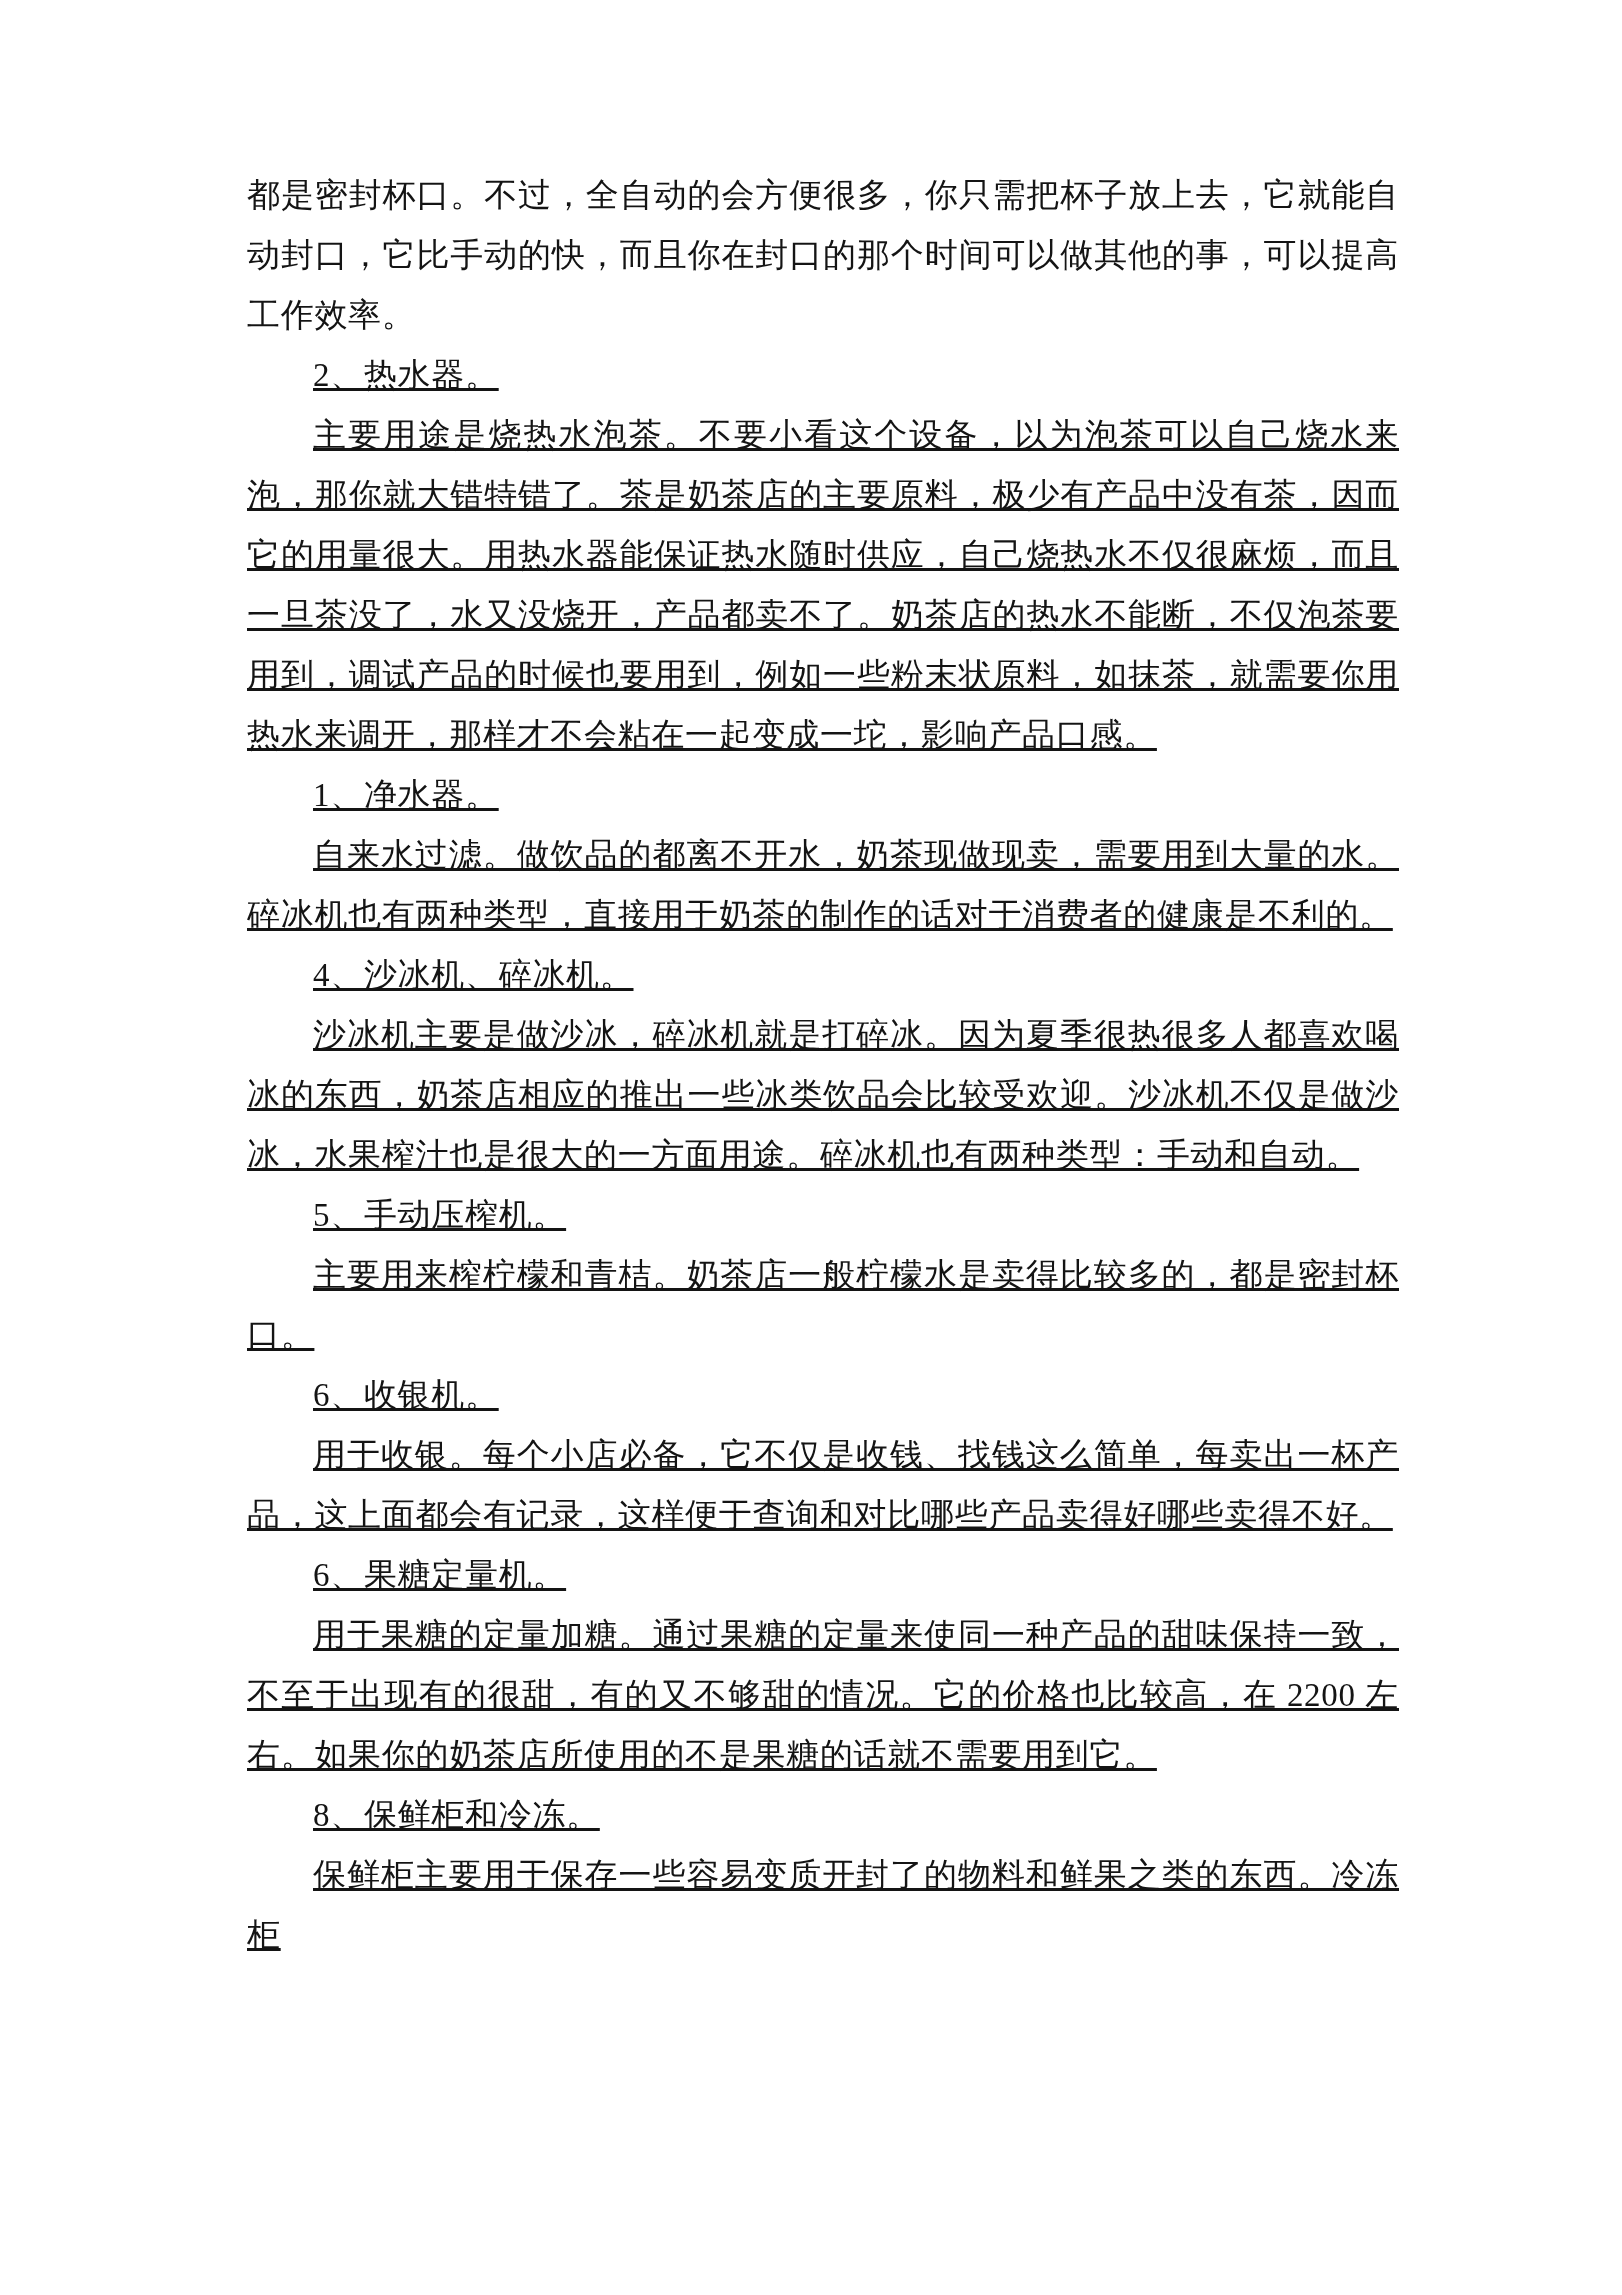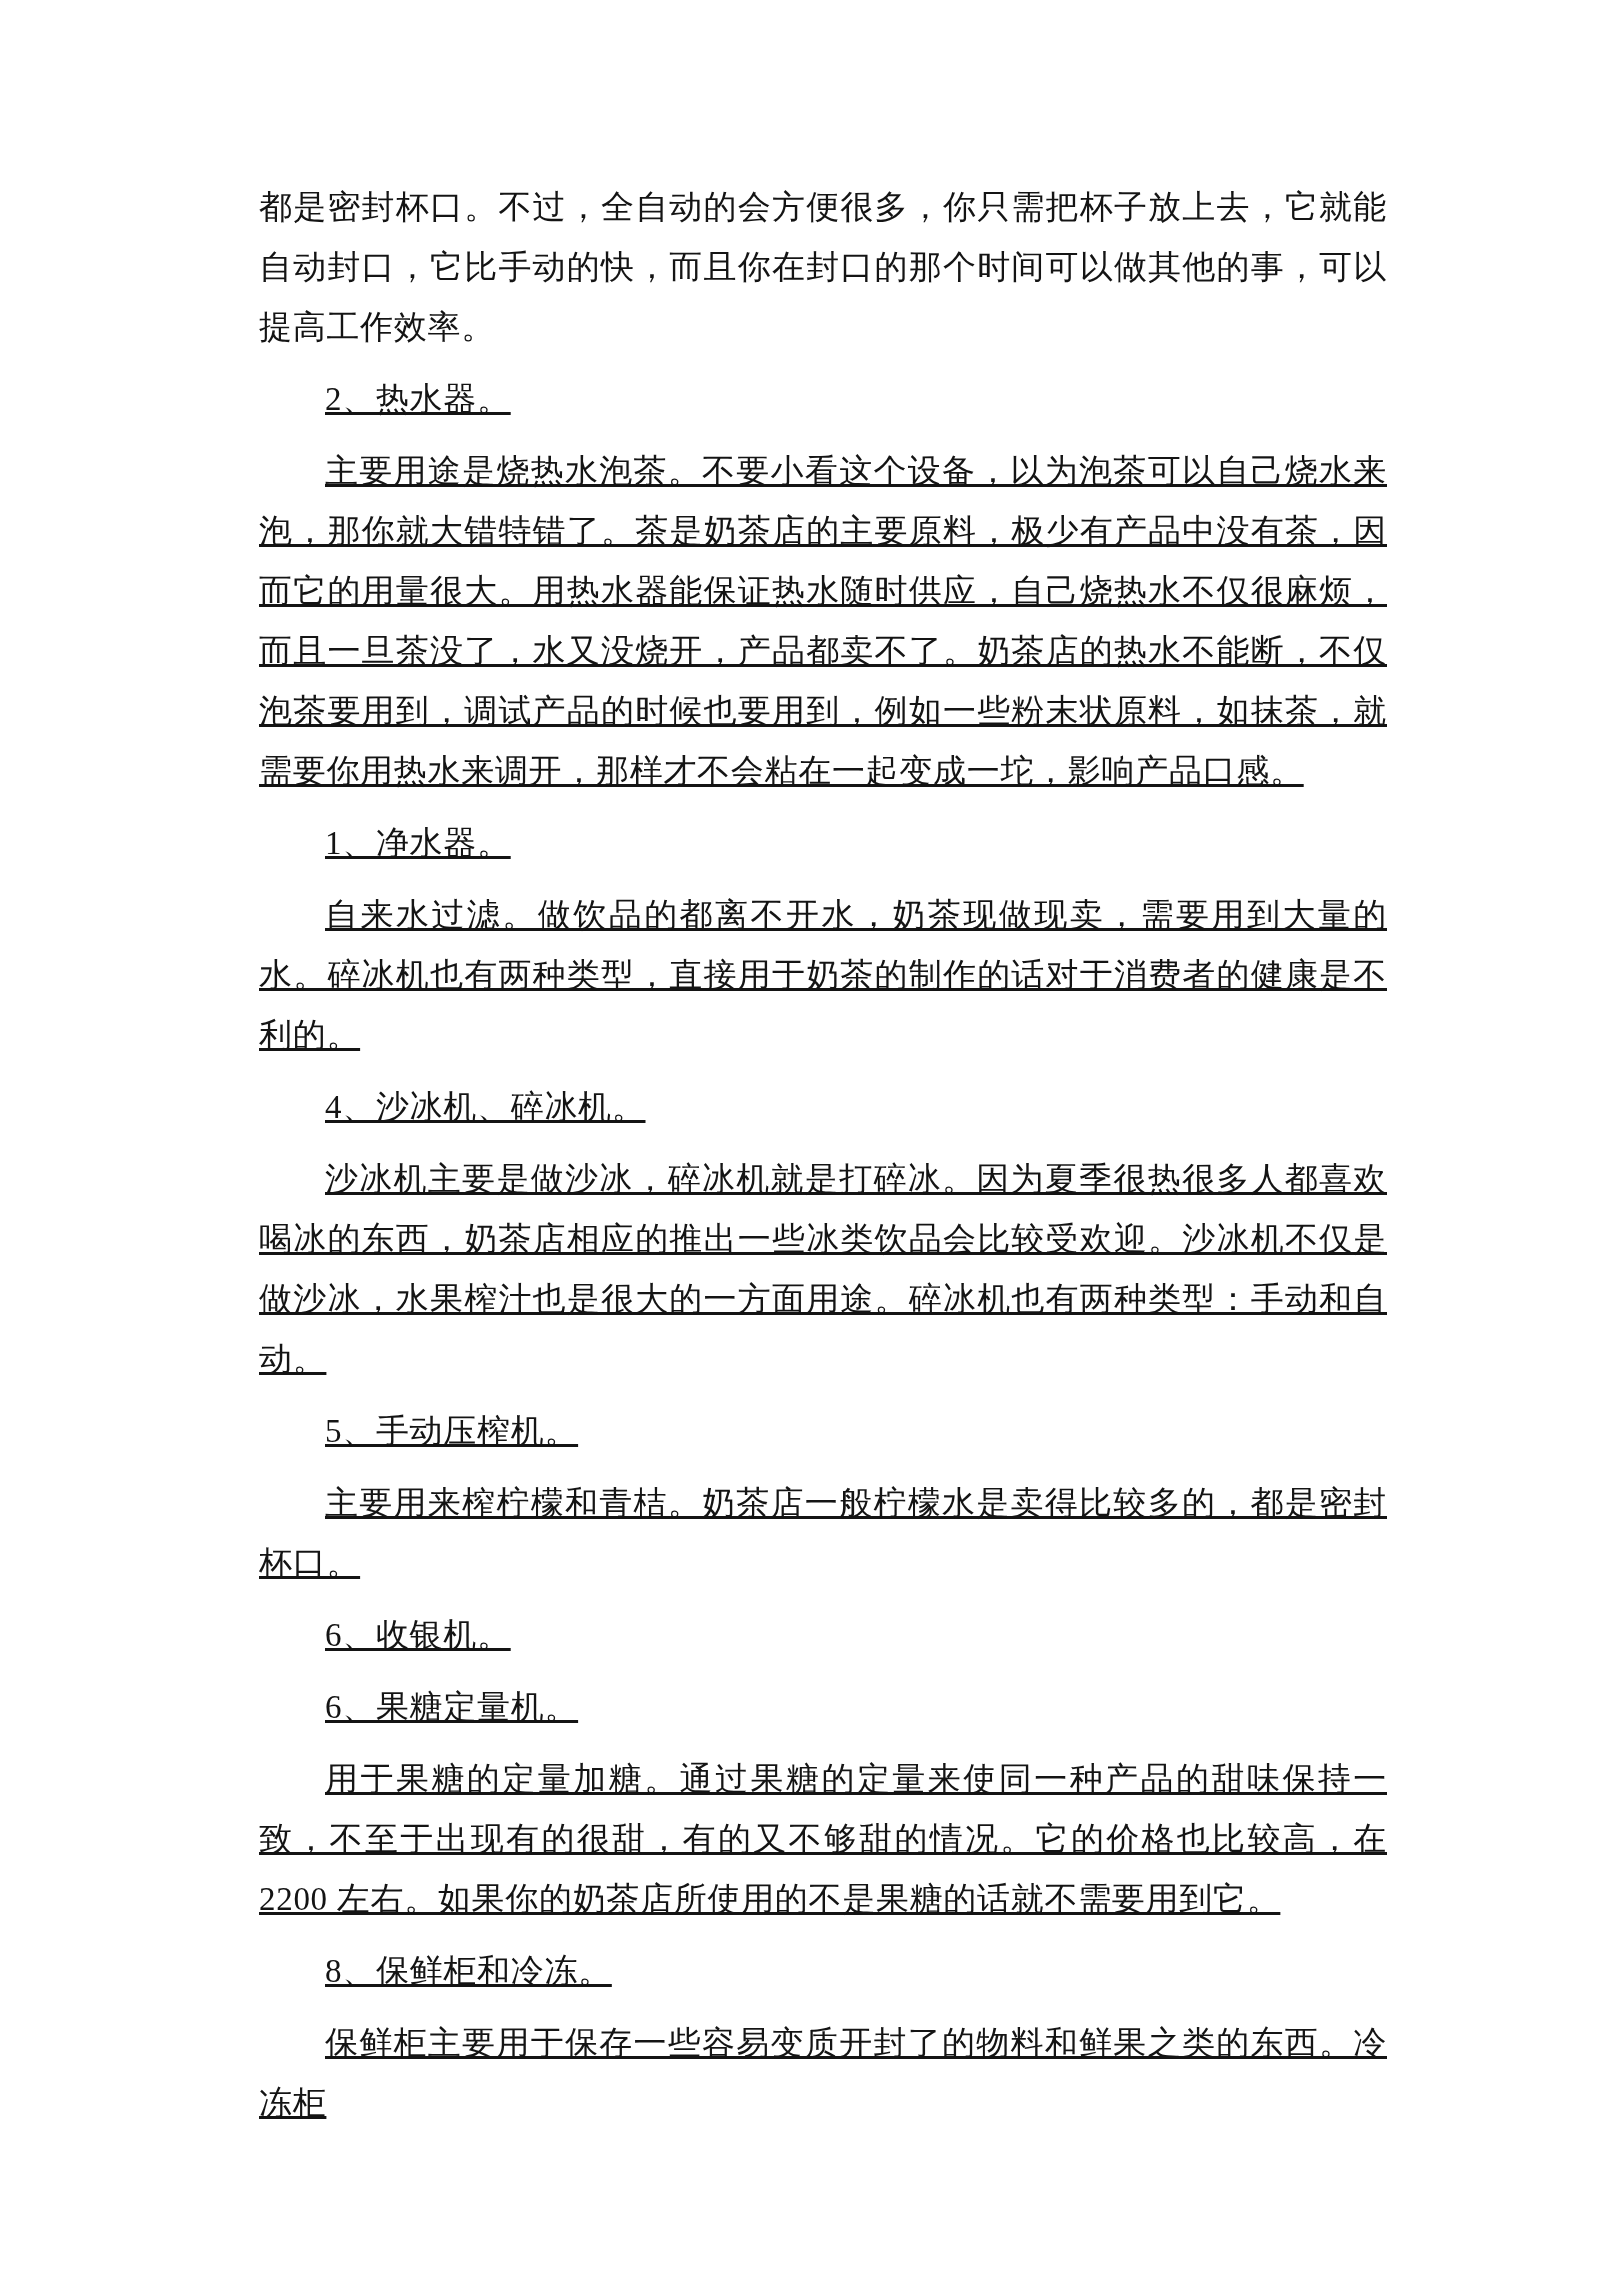--- a/index.html
+++ b/index.html
@@ -20,21 +20,21 @@
     position: absolute;
     left: 247px;
     top: 165px;
     width: 1152px;
     font-size: 33px;
     line-height: 60px;
     text-align: justify;
     letter-spacing: 0.7px;
   }
   .content p {
-    margin: 12px;
+    margin: 0;
     padding: 0;
   }
   .content p.indent {
     text-indent: 2em;
     text-decoration: underline;
   }
 </style>
 </head>
 <body>
 
@@ -43,19 +43,20 @@
     <p class="continuation">都是密封杯口。不过，全自动的会方便很多，你只需把杯子放上去，它就能自动封口，它比手动的快，而且你在封口的那个时间可以做其他的事，可以提高工作效率。</p>
     <p class="indent">2、热水器。</p>
     <p class="indent">主要用途是烧热水泡茶。不要小看这个设备，以为泡茶可以自己烧水来泡，那你就大错特错了。茶是奶茶店的主要原料，极少有产品中没有茶，因而它的用量很大。用热水器能保证热水随时供应，自己烧热水不仅很麻烦，而且一旦茶没了，水又没烧开，产品都卖不了。奶茶店的热水不能断，不仅泡茶要用到，调试产品的时候也要用到，例如一些粉末状原料，如抹茶，就需要你用热水来调开，那样才不会粘在一起变成一坨，影响产品口感。</p>
     <p class="indent">1、净水器。</p>
     <p class="indent">自来水过滤。做饮品的都离不开水，奶茶现做现卖，需要用到大量的水。碎冰机也有两种类型，直接用于奶茶的制作的话对于消费者的健康是不利的。</p>
     <p class="indent">4、沙冰机、碎冰机。</p>
     <p class="indent">沙冰机主要是做沙冰，碎冰机就是打碎冰。因为夏季很热很多人都喜欢喝冰的东西，奶茶店相应的推出一些冰类饮品会比较受欢迎。沙冰机不仅是做沙冰，水果榨汁也是很大的一方面用途。碎冰机也有两种类型：手动和自动。</p>
     <p class="indent">5、手动压榨机。</p>
     <p class="indent">主要用来榨柠檬和青桔。奶茶店一般柠檬水是卖得比较多的，都是密封杯口。</p>
     <p class="indent">6、收银机。</p>
+    <p class="indent">用于收银。每个小店必备，它不仅是收钱、找钱这么简单，每卖出一杯产品，这上面都会有记录，这样便于查询和对比哪些产品卖得好哪些卖得不好。</p>
     <p class="indent">6、果糖定量机。</p>
     <p class="indent">用于果糖的定量加糖。通过果糖的定量来使同一种产品的甜味保持一致，不至于出现有的很甜，有的又不够甜的情况。它的价格也比较高，在 2200 左右。如果你的奶茶店所使用的不是果糖的话就不需要用到它。</p>
     <p class="indent">8、保鲜柜和冷冻。</p>
     <p class="indent">保鲜柜主要用于保存一些容易变质开封了的物料和鲜果之类的东西。冷冻柜</p>
   </div>
 </div>
 
 
 </body></html>

